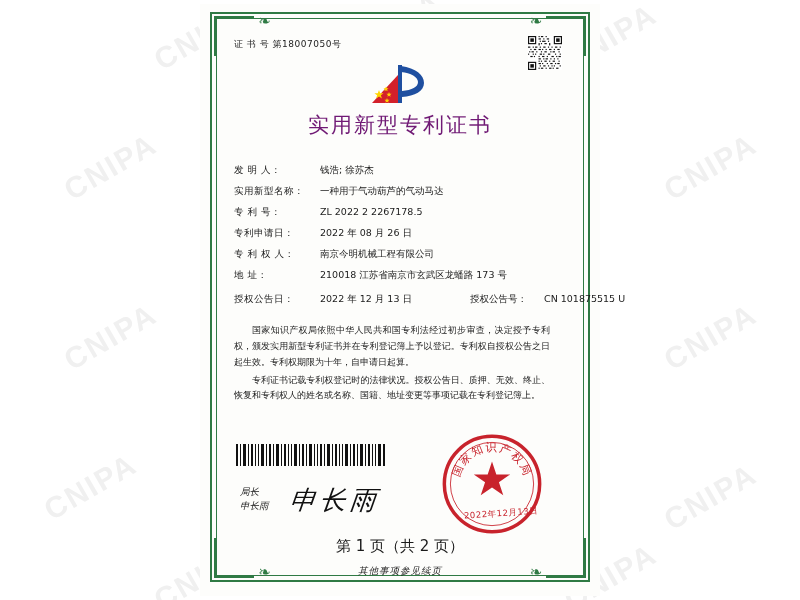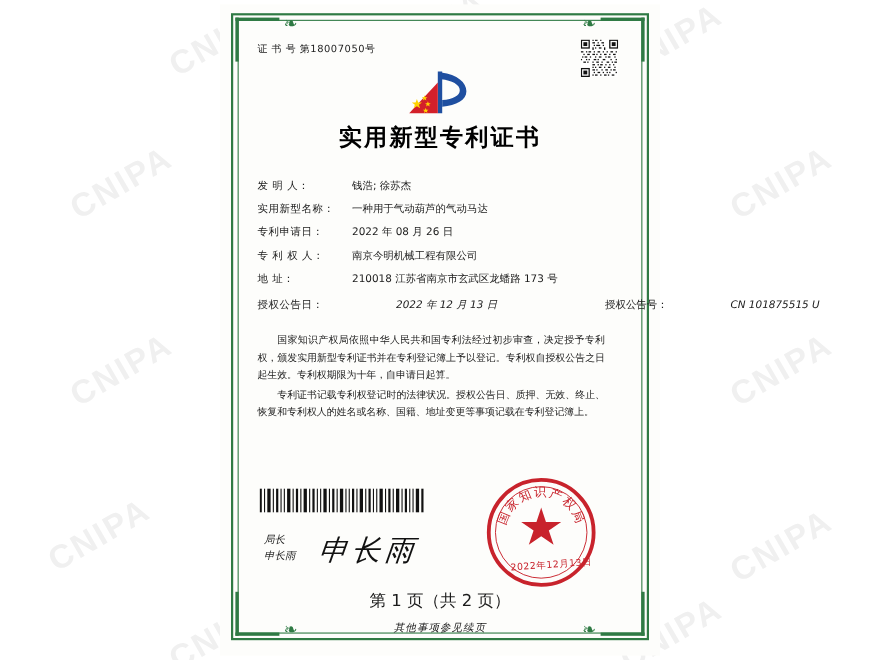--- a/index.html
+++ b/index.html
@@ -119,22 +119,22 @@
   #logo {
     margin: 10px auto 0;
     width: 64px;
     height: 46px;
     position: relative;
   }
 
   .title {
     text-align: center;
     font-size: 21px;
-    font-weight: bold;
-    color: #000000;
+    font-weight: normal;
+    color: #701a75;
     letter-spacing: 2px;
     margin-top: 4px;
     font-family: "DejaVu Sans", sans-serif;
   }
 
   .fields {
     margin-top: 22px;
     font-size: 9.5px;
     color: #1b1b1b;
     line-height: 1.9;
@@ -143,21 +143,21 @@
     display: flex;
     align-items: baseline;
     margin-bottom: 3px;
   }
   .field-label {
     width: 86px;
     flex: 0 0 86px;
     letter-spacing: 0.5px;
   }
   .field-value { flex: 1; }
-  .field-row.dual .field-value { flex: 0 0 auto; width: 150px; font-style: italic; }
+  .field-row.dual .field-value { flex: 0 0 auto; width: 150px; }
   .field-row.dual .field-label2 {
     flex: 0 0 74px;
     width: 74px;
     display: flex;
     justify-content: space-between;
   }
 
   .paragraphs {
     margin-top: 16px;
     font-size: 9px;
@@ -399,32 +399,36 @@
       <div class="fields">
         <div class="field-row">
           <div class="field-label">发 明 人：</div>
           <div class="field-value">钱浩; 徐苏杰</div>
         </div>
         <div class="field-row">
           <div class="field-label">实用新型名称：</div>
           <div class="field-value">一种用于气动葫芦的气动马达</div>
         </div>
         <div class="field-row">
+          <div class="field-label">专 利 号：</div>
+          <div class="field-value">ZL 2022 2 2267178.5</div>
+        </div>
+        <div class="field-row">
           <div class="field-label">专利申请日：</div>
           <div class="field-value">2022 年 08 月 26 日</div>
         </div>
         <div class="field-row">
           <div class="field-label">专 利 权 人：</div>
           <div class="field-value">南京今明机械工程有限公司</div>
         </div>
         <div class="field-row">
           <div class="field-label">地 址：</div>
           <div class="field-value">210018 江苏省南京市玄武区龙蟠路 173 号</div>
         </div>
-        <div class="field-row dual" style="margin-top:6px;gap:40px;">
+        <div class="field-row dual" style="margin-top:6px;">
           <div class="field-label">授权公告日：</div>
           <div class="field-value">2022 年 12 月 13 日</div>
           <div class="field-label2">授权公告号：</div>
           <div class="field-value">CN 101875515 U</div>
         </div>
       </div>
 
       <div class="paragraphs">
         <p>国家知识产权局依照中华人民共和国专利法经过初步审查，决定授予专利权，颁发实用新型专利证书并在专利登记簿上予以登记。专利权自授权公告之日起生效。专利权期限为十年，自申请日起算。</p>
         <p>专利证书记载专利权登记时的法律状况。授权公告日、质押、无效、终止、恢复和专利权人的姓名或名称、国籍、地址变更等事项记载在专利登记簿上。</p>

